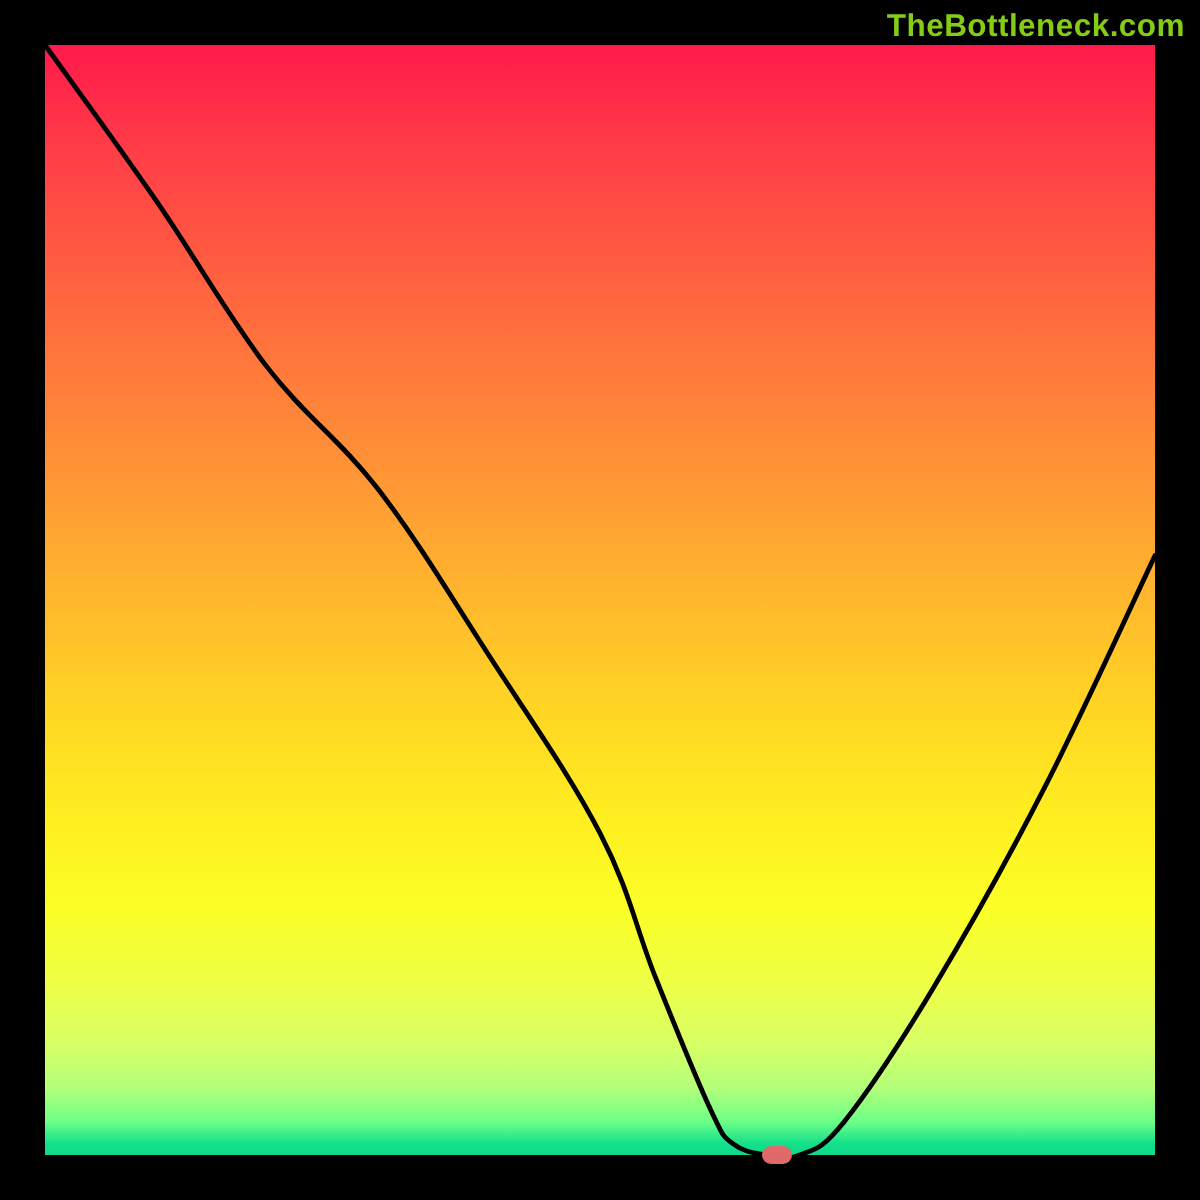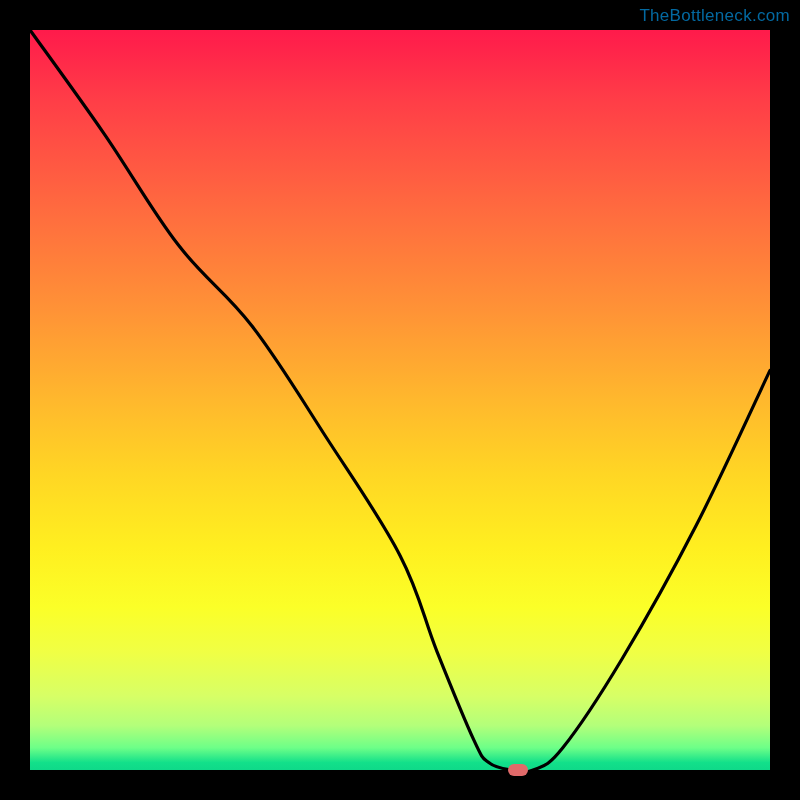--- a/index.html
+++ b/index.html
@@ -14,23 +14,23 @@
   .frame {
     position: relative;
     width: 800px;
     height: 800px;
     background: #000;
   }
   .watermark {
     position: absolute;
     top: 6px;
     right: 10px;
-    color: #0369a1;
-    font-size: 17px;
-    font-weight: 400;
+    color: #84cc16;
+    font-size: 21px;
+    font-weight: 700;
     letter-spacing: 0.3px;
     z-index: 30;
     user-select: none;
   }
   .plot-box {
     position: absolute;
     left: 30px;
     top: 30px;
     width: 740px;
     height: 740px;

